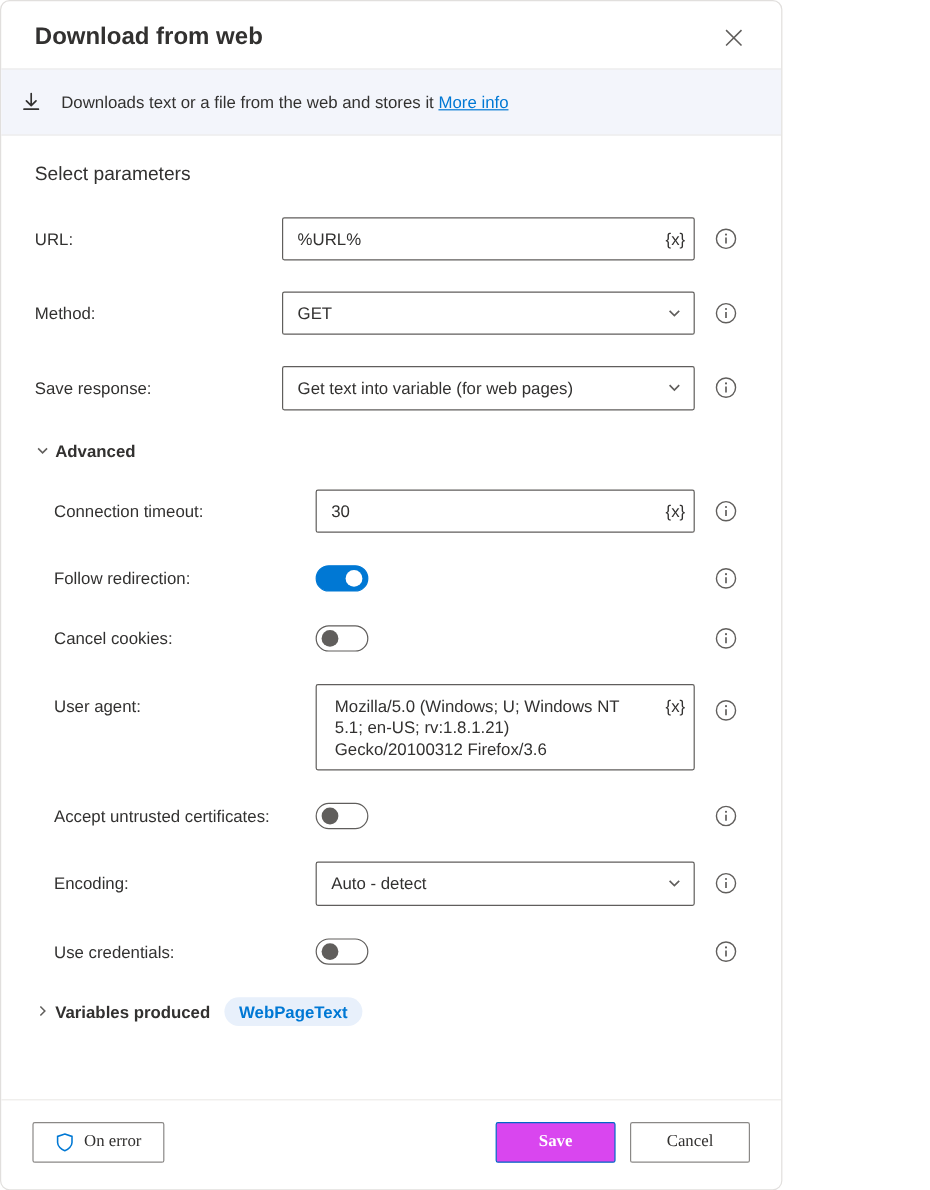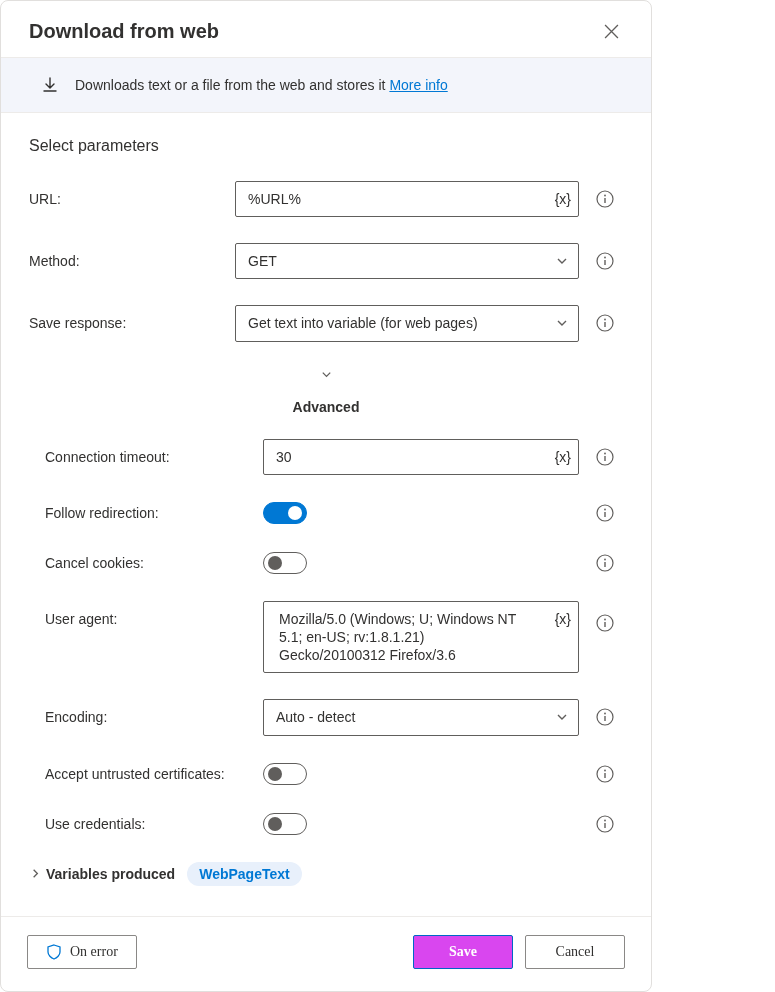--- a/index.html
+++ b/index.html
@@ -33,21 +33,21 @@
     color: #323130;
   }
   .close-btn {
     width: 24px; height: 24px;
     display: flex; align-items: center; justify-content: center;
     background: none; border: none; cursor: pointer;
     color: #605e5c;
   }
   .banner {
     background: #f3f5fb;
-    padding: 18px 40px;
+    padding: 18px 16px;
     display: flex;
     align-items: center;
     gap: 16px;
     border-top: 1px solid #edebe9;
     border-bottom: 1px solid #edebe9;
   }
   .banner-text { color: #323130; }
   .banner a { color: #0078d4; text-decoration: underline; cursor: pointer; }
   .body {
     flex: 1;
@@ -103,25 +103,24 @@
   .info-btn {
     width: 24px; height: 24px;
     display: flex; align-items: center; justify-content: center;
     background: none; border: none; cursor: pointer;
     color: #605e5c;
     justify-self: center;
   }
   .collapsible-header {
     display: flex;
     align-items: center;
-    gap: 18px;
+    gap: 4px;
     font-weight: 600;
     cursor: pointer;
     margin-bottom: 24px;
-    flex-direction: column;
   }
   .toggle {
     position: relative;
     width: 44px; height: 22px;
     border-radius: 11px;
     border: 1px solid #605e5c;
     background: #fff;
     cursor: pointer;
   }
   .toggle .knob {
@@ -333,44 +332,44 @@
       <button class="info-btn" style="margin-top:10px">
         <svg width="18" height="18" viewBox="0 0 18 18">
             <circle cx="9" cy="9" r="8" stroke="currentColor" stroke-width="1.2" fill="none"></circle>
             <circle cx="9" cy="5.5" r="0.9" fill="currentColor"></circle>
             <path d="M9 8 V13" stroke="currentColor" stroke-width="1.4"></path>
           </svg>
       </button>
     </div>
 
     <div class="row indent">
+      <div class="label">Accept untrusted certificates:</div>
+      <div class="toggle-cell">
+        <div class="toggle">
+            <div class="knob"></div>
+          </div>
+      </div>
+      <button class="info-btn">
+        <svg width="18" height="18" viewBox="0 0 18 18">
+            <circle cx="9" cy="9" r="8" stroke="currentColor" stroke-width="1.2" fill="none"></circle>
+            <circle cx="9" cy="5.5" r="0.9" fill="currentColor"></circle>
+            <path d="M9 8 V13" stroke="currentColor" stroke-width="1.4"></path>
+          </svg>
+      </button>
+    </div>
+
+    <div class="row indent">
       <div class="label">Encoding:</div>
       <div class="input-wrap">
         <div class="select">Auto - detect</div>
         <span class="chevron-down">
           <svg width="14" height="14" viewBox="0 0 14 14">
               <path d="M3 5 L7 9 L11 5" stroke="currentColor" stroke-width="1.4" fill="none"></path>
             </svg>
         </span>
-      </div>
-      <button class="info-btn">
-        <svg width="18" height="18" viewBox="0 0 18 18">
-            <circle cx="9" cy="9" r="8" stroke="currentColor" stroke-width="1.2" fill="none"></circle>
-            <circle cx="9" cy="5.5" r="0.9" fill="currentColor"></circle>
-            <path d="M9 8 V13" stroke="currentColor" stroke-width="1.4"></path>
-          </svg>
-      </button>
-    </div>
-
-    <div class="row indent">
-      <div class="label">Accept untrusted certificates:</div>
-      <div class="toggle-cell">
-        <div class="toggle">
-            <div class="knob"></div>
-          </div>
       </div>
       <button class="info-btn">
         <svg width="18" height="18" viewBox="0 0 18 18">
             <circle cx="9" cy="9" r="8" stroke="currentColor" stroke-width="1.2" fill="none"></circle>
             <circle cx="9" cy="5.5" r="0.9" fill="currentColor"></circle>
             <path d="M9 8 V13" stroke="currentColor" stroke-width="1.4"></path>
           </svg>
       </button>
     </div>
 

